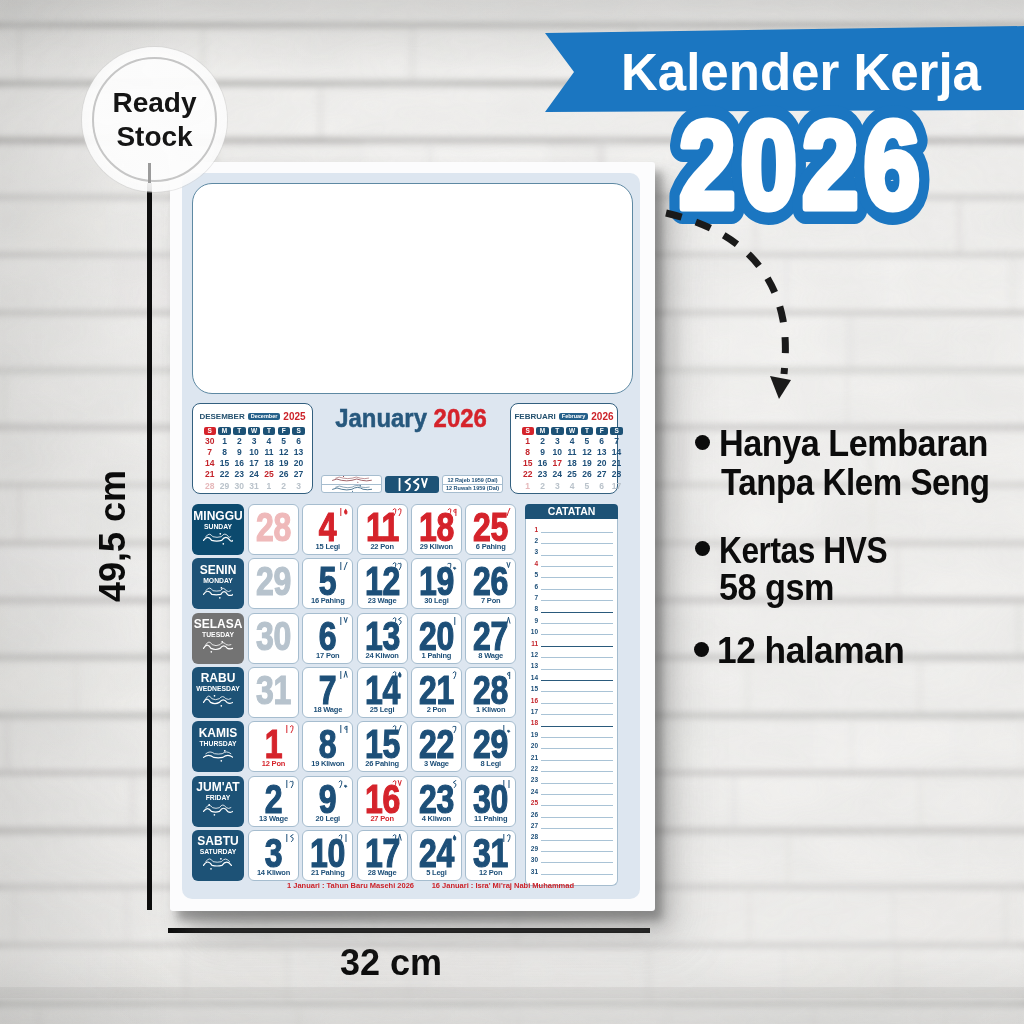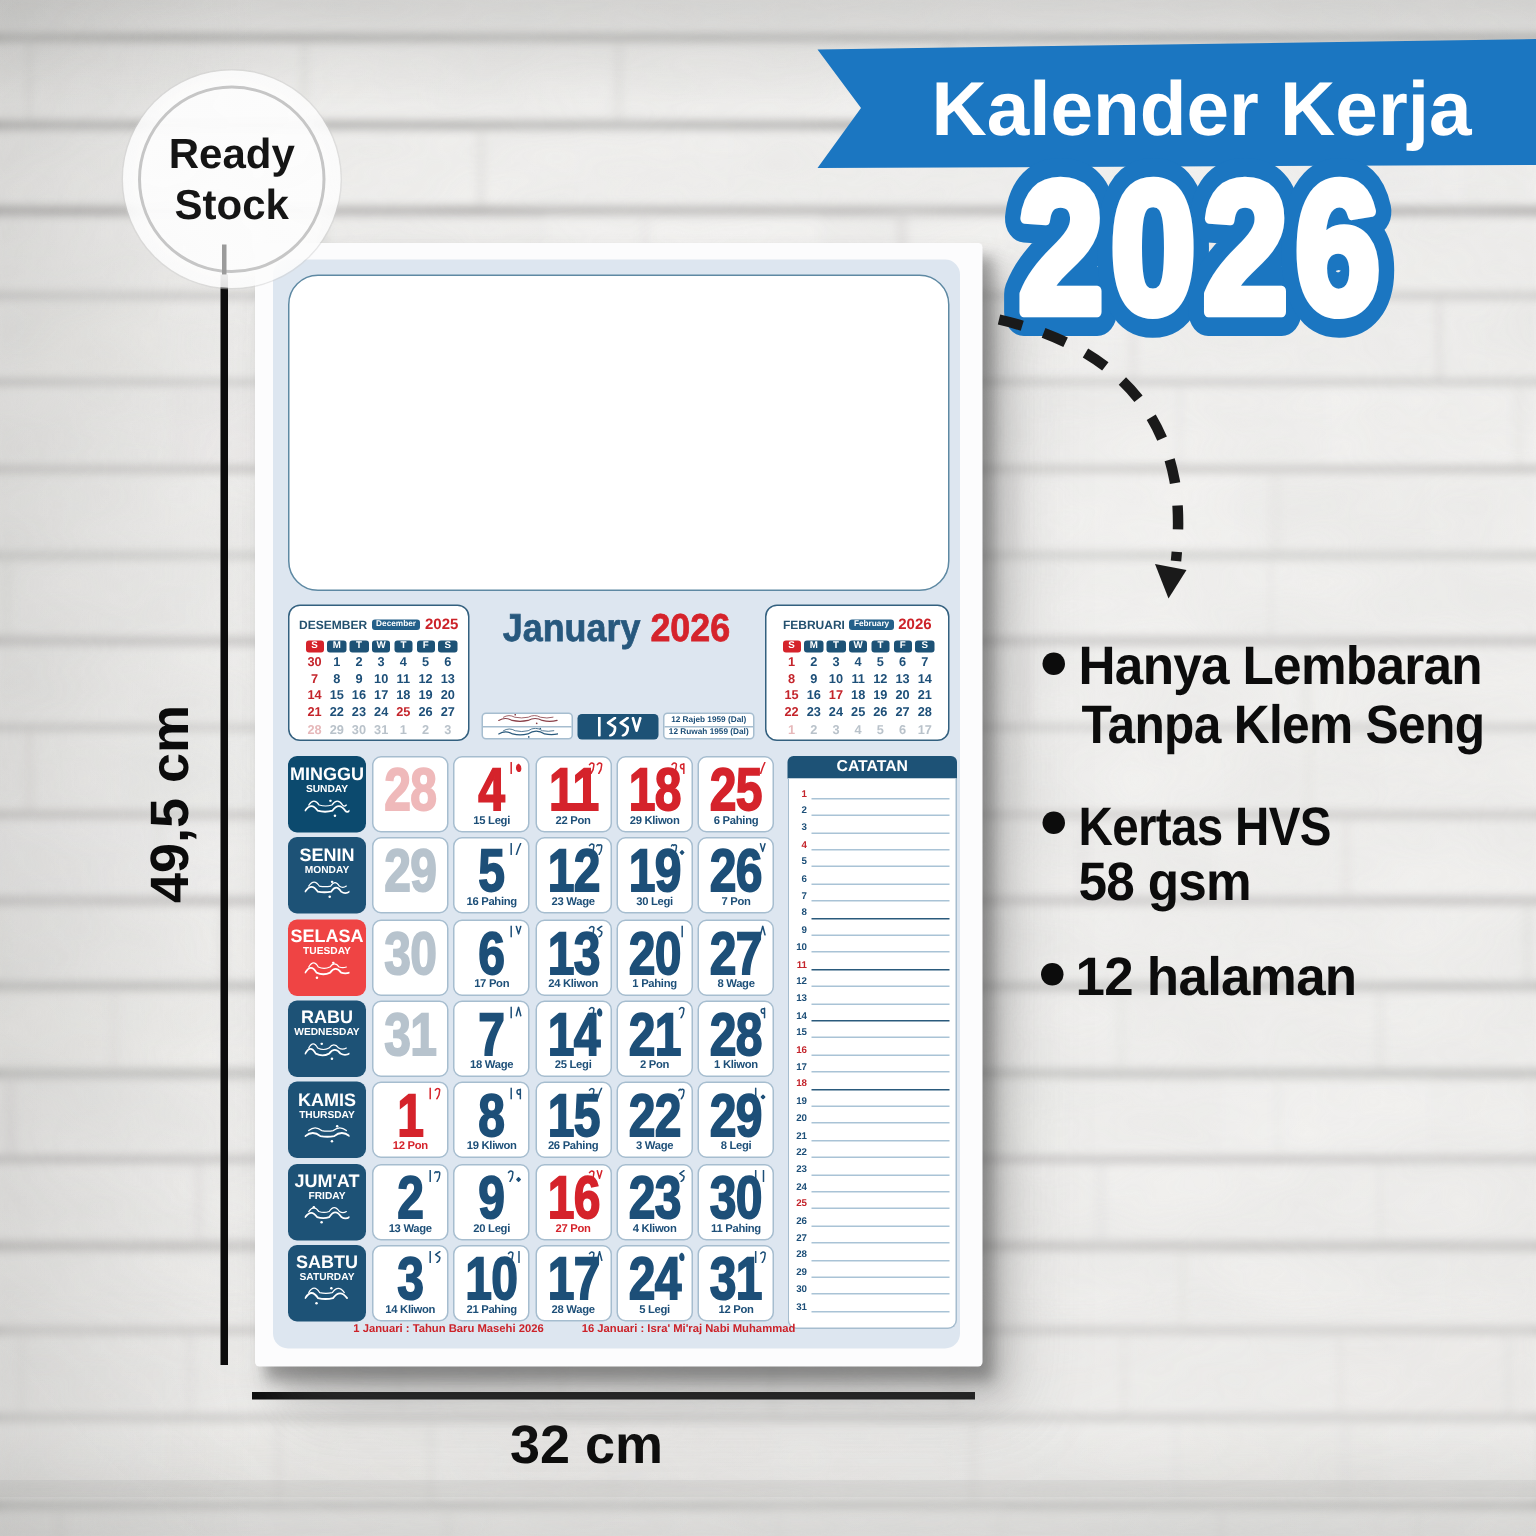--- a/index.html
+++ b/index.html
@@ -25,26 +25,26 @@
 .jtx { font-size:5.5px; font-weight:bold; color:#1d4f78; white-space:nowrap; }
 .jnavy { position:absolute; left:203px; top:303px; width:54px; height:17px; background:#1d5276; border-radius:3px; display:flex; align-items:center; justify-content:center; }
 .dlab { position:absolute; width:52px; height:51px; border-radius:6px; color:#fff; text-align:center; }
 .dl1 { font-weight:bold; font-size:12px; margin-top:4.5px; letter-spacing:0; }
 .dl2 { font-weight:bold; font-size:6.8px; margin-top:0px; }
 .dlsq { margin:3px auto 0; width:30px; }
 .dcell { position:absolute; width:51px; height:51px; background:#fff; border:1px solid #a6bdcf; border-radius:6px; }
 .dnum { position:absolute; left:0; right:0; top:4px; text-align:center; font-weight:bold; font-size:40px; line-height:36px; letter-spacing:-0.5px; transform:scaleX(0.8); -webkit-text-stroke:1.2px currentColor; }
 .dsub { position:absolute; left:0; right:0; bottom:3px; text-align:center; font-weight:bold; font-size:7.5px; letter-spacing:-0.2px; white-space:nowrap; }
 .dsup { position:absolute; right:4px; top:3px; }
-.catbox { position:absolute; left:343px; top:331px; width:113px; }
+.catbox { position:absolute; left:343px; top:331px; width:93px; }
 .cath { height:15px; background:#1d5276; border-radius:4px 4px 0 0; color:#fff; font-weight:bold; font-size:10.5px; text-align:center; line-height:15px; }
 .catbody { position:relative; height:367px; background:#fff; border:1px solid #a6bdcf; border-top:0; border-radius:0 0 6px 6px; }
 .ctn { position:absolute; left:0; width:12px; text-align:right; font-weight:bold; font-size:6.5px; line-height:11px; }
 .ctl { position:absolute; left:15px; right:4px; height:1px; }
-.fnote { position:absolute; top:708px; text-align:center; font-weight:bold; font-size:7.5px; color:#cc2229; white-space:nowrap; }
+.fnote { position:absolute; top:708px; text-align:right; font-weight:bold; font-size:7.5px; color:#cc2229; white-space:nowrap; }
 .circle { position:absolute; left:82px; top:47px; width:145px; height:145px; border-radius:50%; background:radial-gradient(circle, rgba(252,252,252,0.96) 58%, rgba(252,252,252,0.88) 72%, rgba(252,252,252,0.55) 86%, rgba(250,250,250,0.28) 96%, rgba(240,240,240,0.1) 100%); z-index:30; box-shadow:0 0 0 1px rgba(205,205,205,0.45); }
 .circle .ring { position:absolute; left:10px; top:10px; right:10px; bottom:10px; border:2px solid #c6c6c6; border-radius:50%; }
 .circle .rtxt { position:absolute; left:0; right:0; top:38.5px; text-align:center; font-weight:bold; font-size:28px; line-height:34px; color:#151515; }
 .vline { position:absolute; left:147px; top:183px; width:4.5px; height:727px; background:#0d0d0d; z-index:5; }
 .vlineg { position:absolute; left:147.5px; top:163px; width:3.5px; height:20px; background:#9b9b9b; z-index:31; }
 .hline { position:absolute; left:168px; top:928px; width:482px; height:4.5px; background:#0d0d0d; z-index:5; }
 .lbl495 { position:absolute; left:-67px; top:518px; width:360px; line-height:36px; text-align:center; transform:rotate(-90deg); font-weight:bold; font-size:36px; color:#0b0b0b; z-index:6; }
 .lbl32 { position:absolute; left:281px; top:945px; width:220px; line-height:36px; text-align:center; font-weight:bold; font-size:36px; color:#0b0b0b; z-index:6; }
 .blt { position:absolute; font-weight:bold; color:#0c0c0c; font-size:36px; line-height:36px; letter-spacing:-0.5px; z-index:15; white-space:nowrap; transform-origin:left top; }
 .bdot { position:absolute; width:15px; height:15px; border-radius:50%; background:#0c0c0c; z-index:15; }
@@ -307,21 +307,21 @@
           <div class="mcd" style="left:84.2px;top:65.4px;color:#1d4f78">26</div>
           <div class="mcd" style="left:99.0px;top:65.4px;color:#1d4f78">27</div>
           <div class="mcd" style="left:10.2px;top:76.6px;color:#e6b8ba">28</div>
           <div class="mcd" style="left:25.0px;top:76.6px;color:#b9c2ca">29</div>
           <div class="mcd" style="left:39.8px;top:76.6px;color:#b9c2ca">30</div>
           <div class="mcd" style="left:54.6px;top:76.6px;color:#b9c2ca">31</div>
           <div class="mcd" style="left:69.4px;top:76.6px;color:#b9c2ca">1</div>
           <div class="mcd" style="left:84.2px;top:76.6px;color:#b9c2ca">2</div>
           <div class="mcd" style="left:99.0px;top:76.6px;color:#b9c2ca">3</div>
 </div>
-  <div class="minibox" style="left:328px;top:230px;width:123px">
+  <div class="minibox" style="left:328px;top:230px;width:108px">
   <div class="mct">
             <span class="mctt">FEBRUARI</span>
             <span class="mctb">February</span>
             <span class="mcty">2026</span>
           </div>
   <div class="mch" style="left:10.5px;background:#d5232b">S</div>
           <div class="mch" style="left:25.3px;background:#1d5276">M</div>
           <div class="mch" style="left:40.1px;background:#1d5276">T</div>
           <div class="mch" style="left:54.9px;background:#1d5276">W</div>
           <div class="mch" style="left:69.7px;background:#1d5276">T</div>
@@ -495,21 +495,21 @@
         </div>
         <div class="dcell" style="left:283.2px;top:385.3px">
 <div class="dsup">
             <svg width="5.2" height="8" viewBox="0 0 5.2 8" style="display:block">
               <path d="M1 0.5 L2.5 5.6 L4 0.5" transform="translate(0.0,0)" fill="none" stroke="#1d4f78" stroke-width="1.0" stroke-linecap="round" stroke-linejoin="round"></path>
             </svg>
           </div>
           <div class="dnum" style="color:#1d4f78">26</div>
           <div class="dsub" style="color:#1d4f78">7 Pon</div>
         </div>
-        <div class="dlab" style="left:10px;top:439.6px;background:#ef4444">
+        <div class="dlab" style="left:10px;top:439.6px;background:#737373">
 <div class="dl1">SELASA</div>
           <div class="dl2">TUESDAY</div>
           <div class="dlsq">
             <svg width="30" height="12" viewBox="0 0 30 12" style="display:block">
               <path d="M0.5 7.4 Q4.3 1.0 8.0 7.4 Q12.6 9.6 17.1 7.4 Q20.7 2.5 24.4 7.4 Q27.2 8.4 30.0 7.4" fill="none" stroke="#ffffff" stroke-width="1.2" stroke-linecap="round"></path>
               <path d="M0.5 7.4 Q4.3 1.0 8.0 7.4 Q12.6 9.6 17.1 7.4 Q20.7 2.5 24.4 7.4 Q27.2 8.4 30.0 7.4" transform="translate(2.4,-2.6) scale(0.85)" fill="none" stroke="#ffffff" stroke-width="0.96" stroke-linecap="round"></path>
               <circle cx="19.2" cy="0.8" r="0.84" fill="#ffffff"></circle>
               <circle cx="8.3" cy="10.8" r="0.84" fill="#ffffff"></circle>
             </svg>
           </div>

